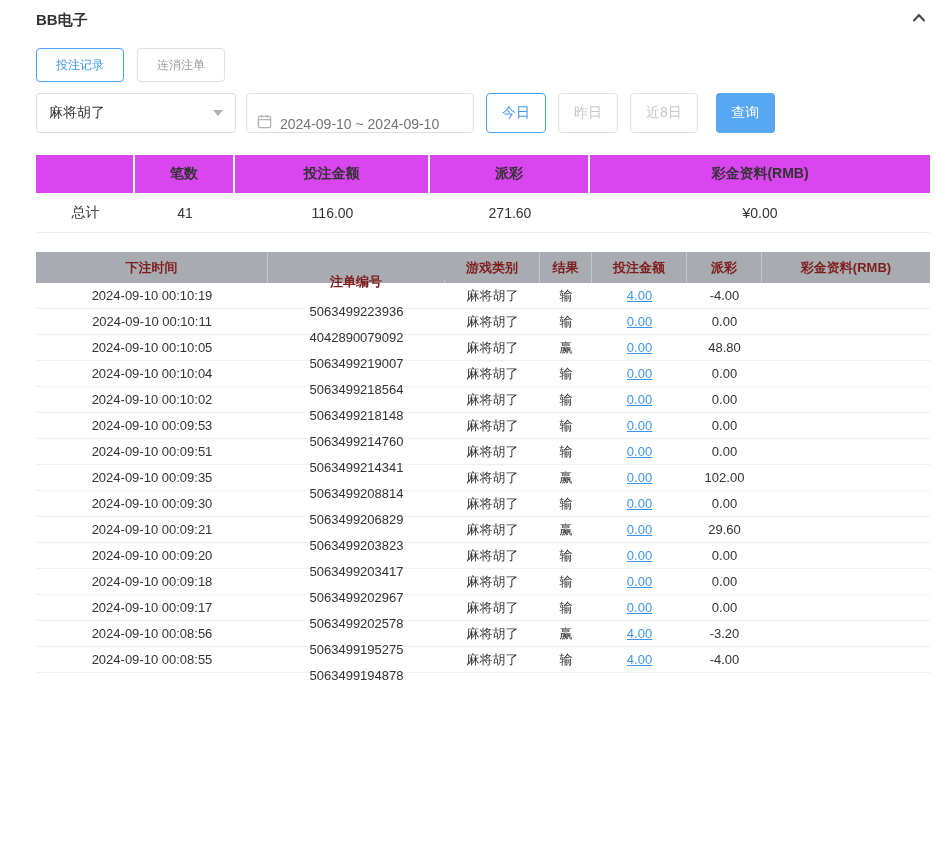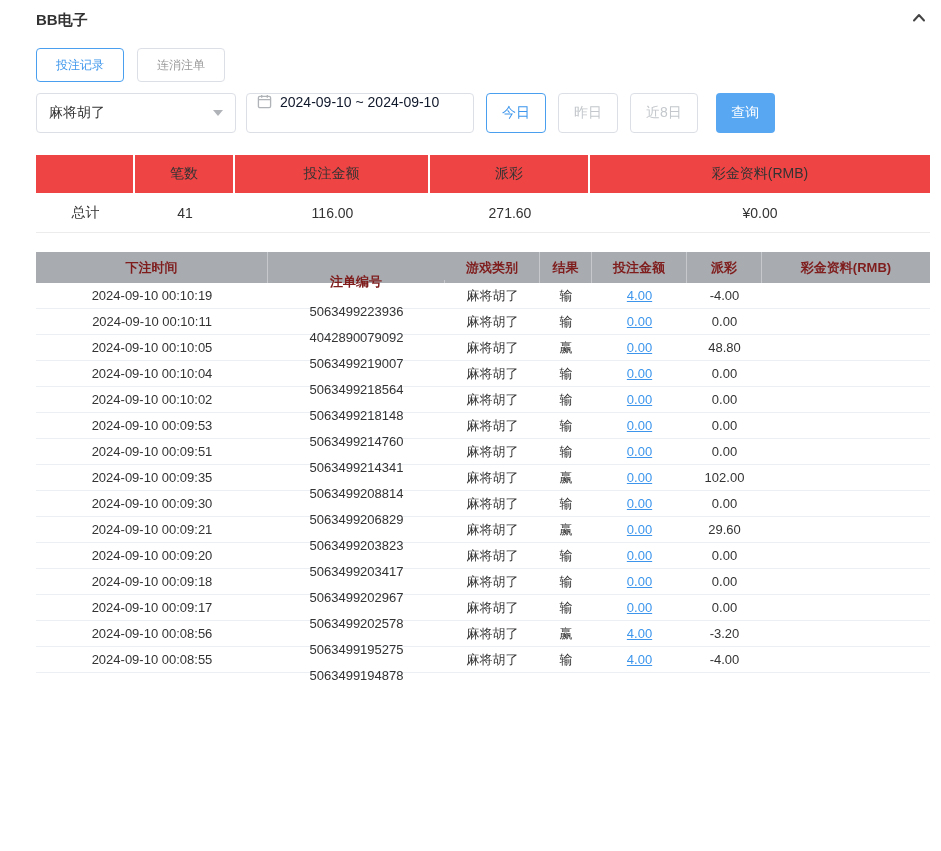--- a/index.html
+++ b/index.html
@@ -11,28 +11,28 @@
   .page-title { font-size:15px; font-weight:bold; color:#333; }
   .collapse-btn { width:22px; height:22px; display:flex; align-items:center; justify-content:center; cursor:pointer; }
 
   .tabs { display:flex; gap:13px; margin-top:16px; }
   .tab { height:34px; padding:0 19px; display:flex; align-items:center; border:1px solid #dcdfe6; border-radius:4px; background:#fff; font-size:12px; color:#9a9a9a; cursor:pointer; }
   .tab.active { border-color:#4aa0ee; color:#3d96ec; }
 
   .filters { display:flex; align-items:center; margin-top:11px; }
   .select { width:200px; height:40px; border:1px solid #dcdfe6; border-radius:4px; display:flex; align-items:center; justify-content:space-between; padding:0 12px; font-size:14px; color:#333; cursor:pointer; background:#fff; }
   .caret { width:0; height:0; border-left:5px solid transparent; border-right:5px solid transparent; border-top:6px solid #b0b3b8; }
-  .date-field { width:228px; height:40px; margin-left:10px; border:1px solid #dcdfe6; border-radius:4px; display:flex; align-items:flex-start; padding:0 10px; font-size:14px; color:#0f172a; gap:8px; cursor:pointer; background:#fff; }
+  .date-field { width:228px; height:40px; margin-left:10px; border:1px solid #dcdfe6; border-radius:4px; display:flex; align-items:flex-end; padding:0 10px; font-size:14px; color:#737373; gap:8px; cursor:pointer; background:#fff; }
   .qbtn { height:40px; min-width:60px; padding:0 15px; margin-left:12px; border:1px solid #dcdfe6; border-radius:4px; background:#fff; color:#c4c8cc; font-size:14px; display:flex; align-items:center; justify-content:center; cursor:pointer; }
   .qbtn.active { border-color:#4aa0ee; color:#3d96ec; padding:0 8px; }
   .search-btn { height:40px; width:59px; margin-left:18px; border:none; border-radius:4px; background:#57a7f3; color:#fff; font-size:14px; display:flex; align-items:center; justify-content:center; cursor:pointer; }
 
   .sum-table { margin-top:22px; font-size:14px; }
   .sum-head { display:flex; height:38px; }
-  .sum-head .cell { background:#ef4444; display:flex; align-items:center; justify-content:center; font-weight:400; color:#333; border-right:2px solid #fff; }
+  .sum-head .cell { background:#d946ef; display:flex; align-items:center; justify-content:center; font-weight:700; color:#333; border-right:2px solid #fff; }
   .sum-head .cell:last-child { border-right:none; }
   .sum-row { display:flex; height:40px; border-bottom:1px solid #ececec; background:#fff; }
   .sum-row .cell { display:flex; align-items:center; justify-content:center; }
   .s0 { width:99px; } .s1 { width:100px; } .s2 { width:195px; } .s3 { width:160px; } .s4 { flex:1; }
 
   .main-table { margin-top:19px; font-size:13px; }
   .thead { display:flex; height:31px; background:#a8abb0; color:#7f1d1d; font-weight:600; }
   .thead .cell { display:flex; align-items:center; justify-content:center; border-right:1px solid rgba(255,255,255,0.35); }
   .thead .cell:last-child { border-right:none; }
   .trow { display:flex; height:26px; border-bottom:1px solid #eceff4; background:#fff; }

